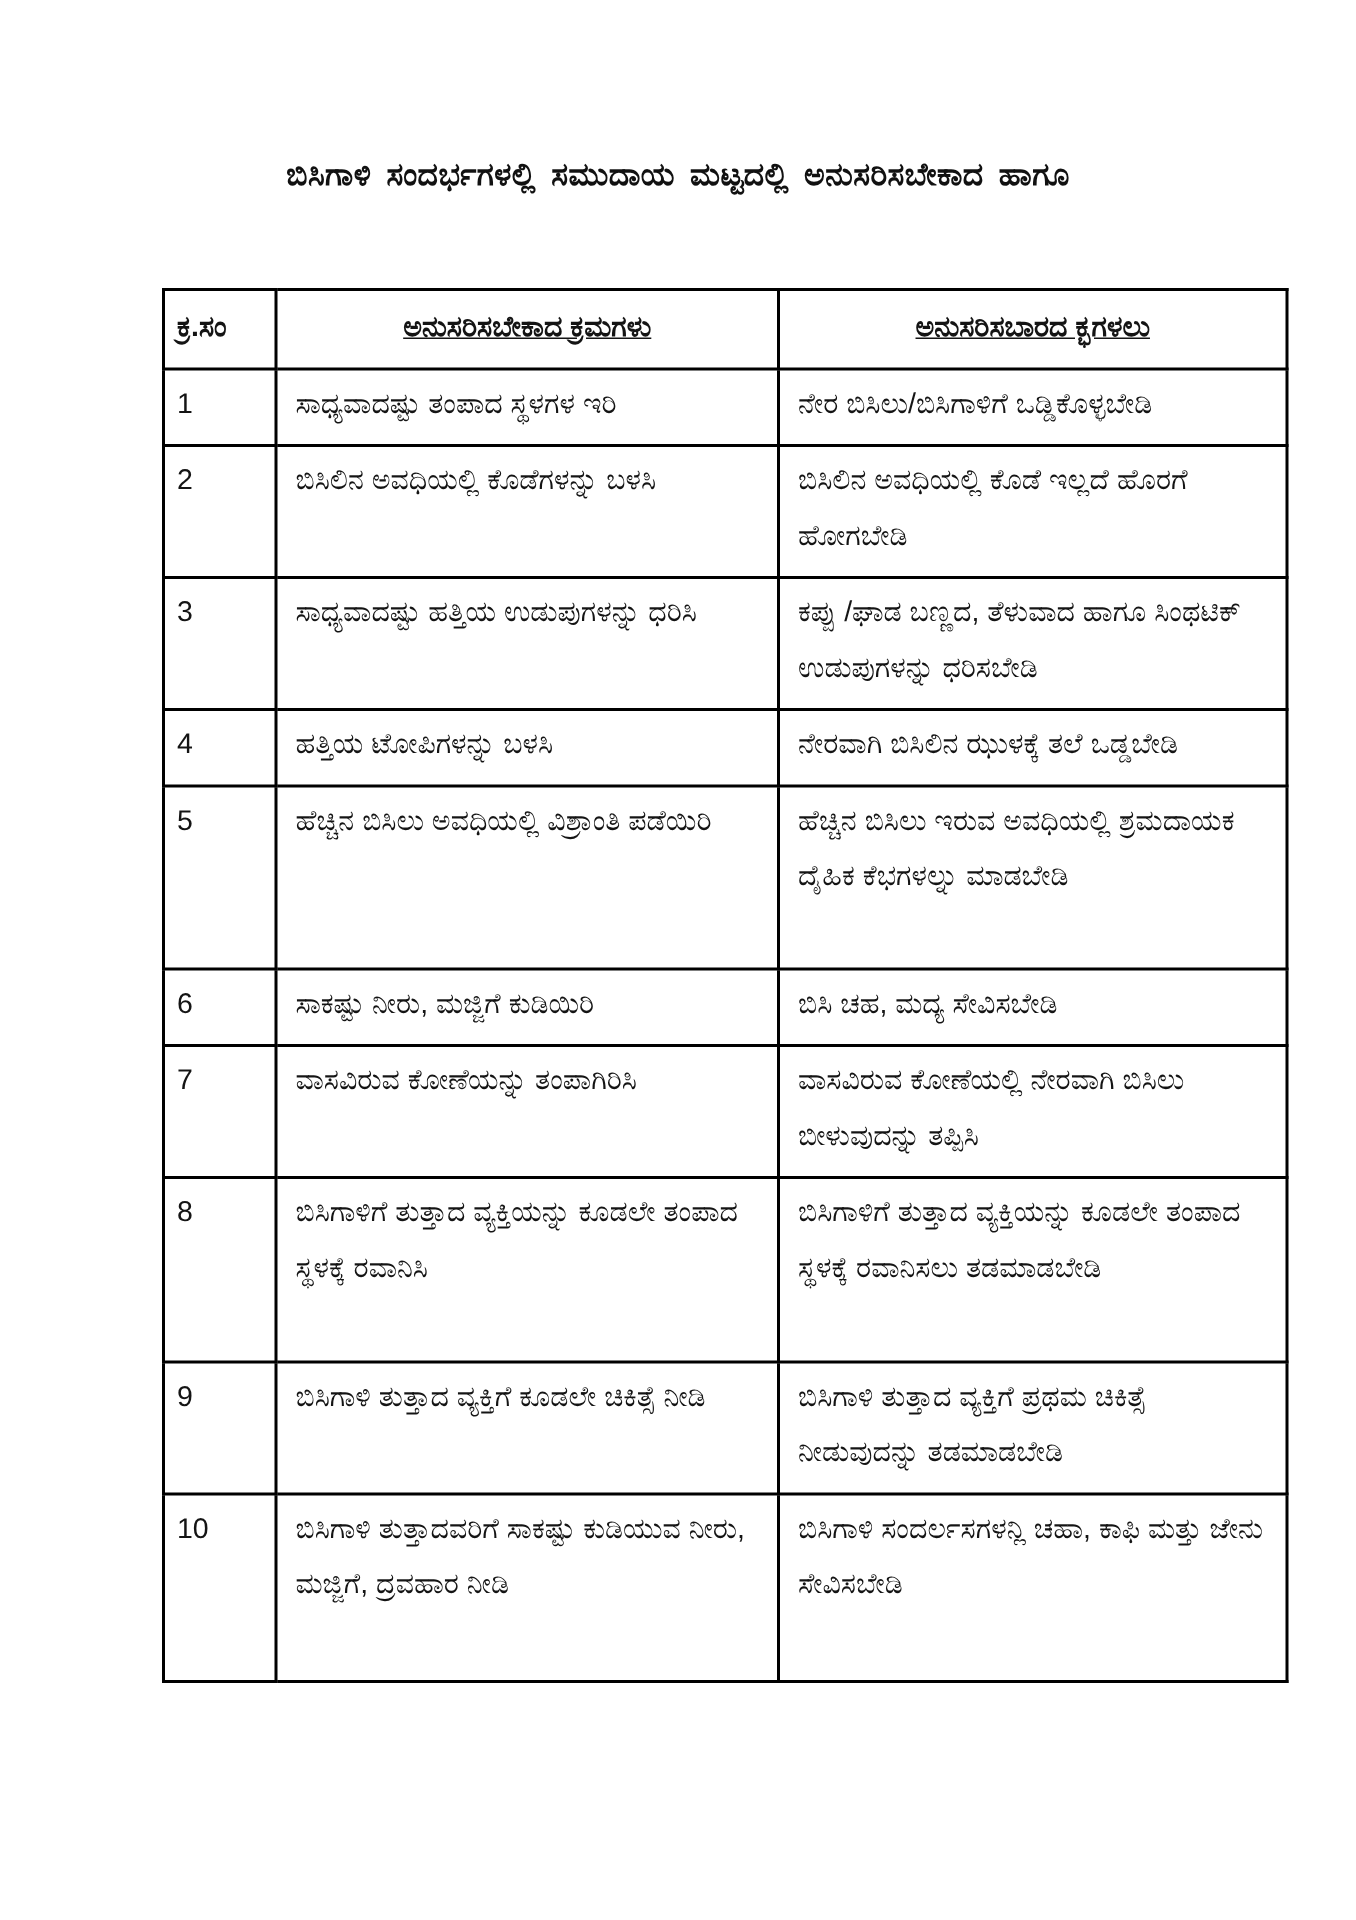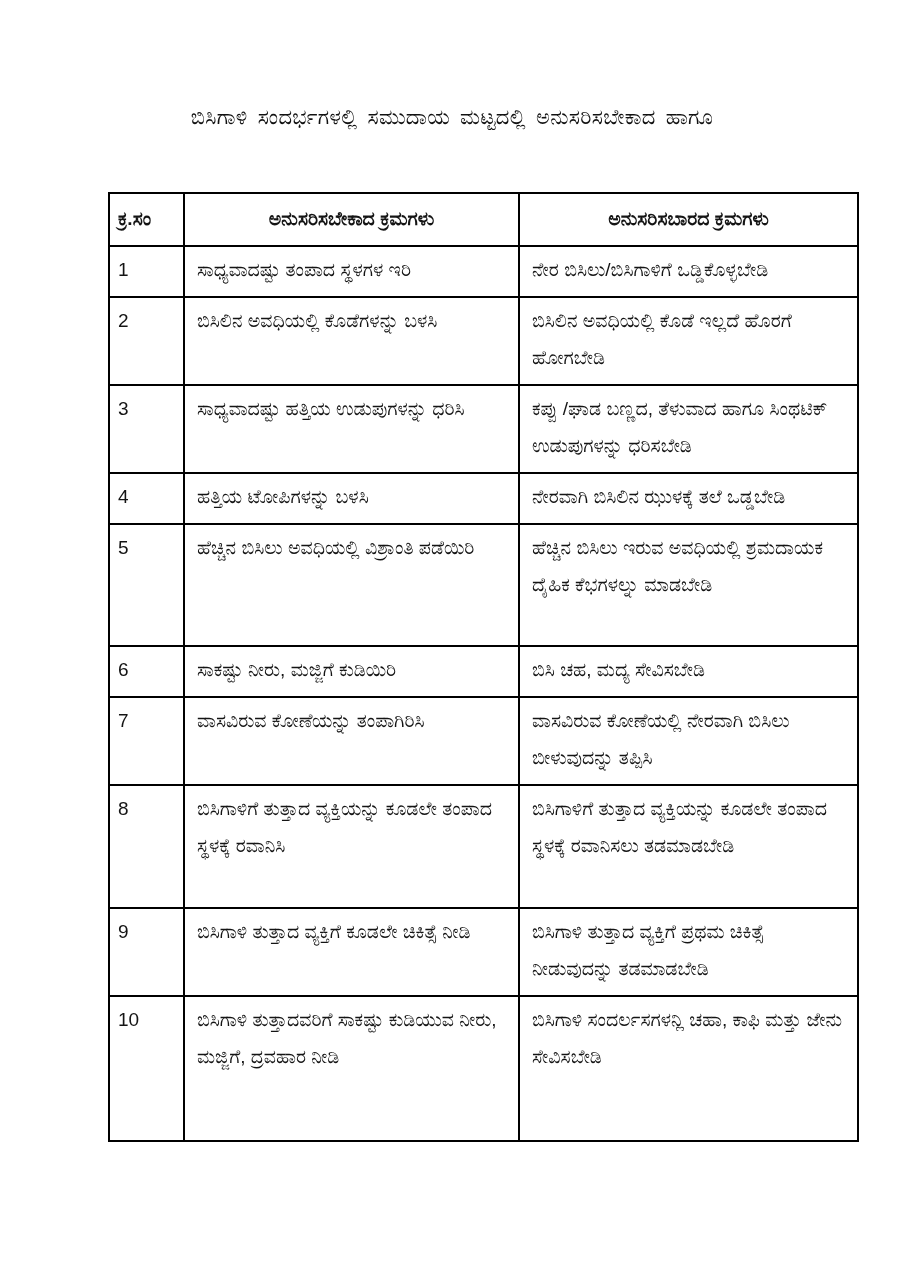--- a/index.html
+++ b/index.html
@@ -14,21 +14,21 @@
     width: 904px; height: 1280px;
     background: #ffffff;
     overflow: hidden;
   }
   .doc-title {
     position: absolute;
     top: 94px; left: 52px;
     width: 800px;
     text-align: center;
     font-size: 21px;
-    font-weight: normal;
+    font-weight: bold;
     line-height: 45px;
     color: #111111;
   }
   .doc-title .line { display: block; letter-spacing: 0.3px; word-spacing: 4px; }
   table.dos-donts {
     position: absolute;
     top: 192px; left: 108px;
     width: 749px;
     border-collapse: collapse;
     table-layout: fixed;
@@ -42,53 +42,53 @@
     vertical-align: top;
     padding: 4px 12px 8px 12px;
     font-size: 19px;
     line-height: 37px;
     text-align: left;
     overflow: hidden;
   }
   thead tr { height: 48px; }
   thead th { font-weight: bold; padding-top: 6px; }
   thead th:nth-child(1) { text-align: left; padding-left: 8px; }
-  thead th:nth-child(2), thead th:nth-child(3) { text-align: center; }
+  thead th:nth-child(2), thead th:nth-child(3) { text-align: center; text-decoration: underline; }
   td.sno { padding-left: 8px; }
   tbody tr:nth-child(1)  { height: 50px; }
   tbody tr:nth-child(2)  { height: 86px; }
   tbody tr:nth-child(3)  { height: 86px; }
   tbody tr:nth-child(4)  { height: 48px; }
   tbody tr:nth-child(5)  { height: 122px; }
   tbody tr:nth-child(6)  { height: 48px; }
   tbody tr:nth-child(7)  { height: 87px; }
   tbody tr:nth-child(8)  { height: 123px; }
   tbody tr:nth-child(9)  { height: 87px; }
-  tbody tr:nth-child(10) { height: 145px; }
+  tbody tr:nth-child(10) { height: 125px; }
 </style>
 </head>
 <body>
 
 <div class="page">
 
   <div class="doc-title">
     <span class="line">ಬಿಸಿಗಾಳಿ ಸಂದರ್ಭಗಳಲ್ಲಿ ಸಮುದಾಯ ಮಟ್ಟದಲ್ಲಿ ಅನುಸರಿಸಬೇಕಾದ ಹಾಗೂ</span>
   </div>
 
   <table class="dos-donts">
     <colgroup>
       <col class="c-sno">
         <col class="c-do">
         <col class="c-dont">
     </colgroup>
     <thead>
       <tr>
         <th>ಕ್ರ.ಸಂ</th>
         <th>ಅನುಸರಿಸಬೇಕಾದ ಕ್ರಮಗಳು</th>
-        <th>ಅನುಸರಿಸಬಾರದ ಕ್ರಮಗಳು</th>
+        <th>ಅನುಸರಿಸಬಾರದ ಕ್ಭಗಳಲು</th>
       </tr>
     </thead>
     <tbody>
       <tr>
         <td class="sno">1</td>
         <td>ಸಾಧ್ಯವಾದಷ್ಟು ತಂಪಾದ ಸ್ಥಳಗಳ ಇರಿ</td>
         <td>ನೇರ ಬಿಸಿಲು/ಬಿಸಿಗಾಳಿಗೆ ಒಡ್ಡಿಕೊಳ್ಳಬೇಡಿ</td>
       </tr>
       <tr>
         <td class="sno">2</td>

